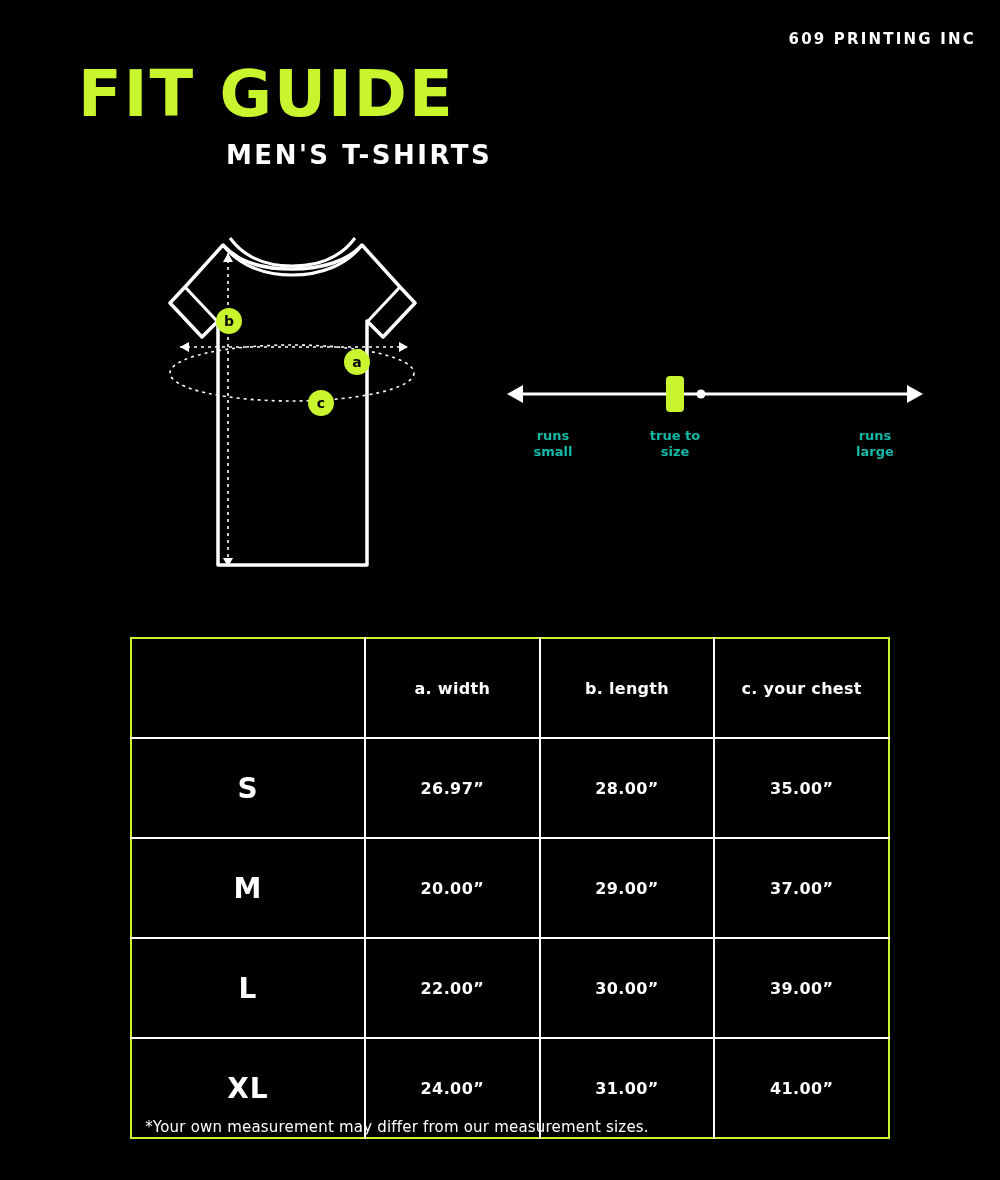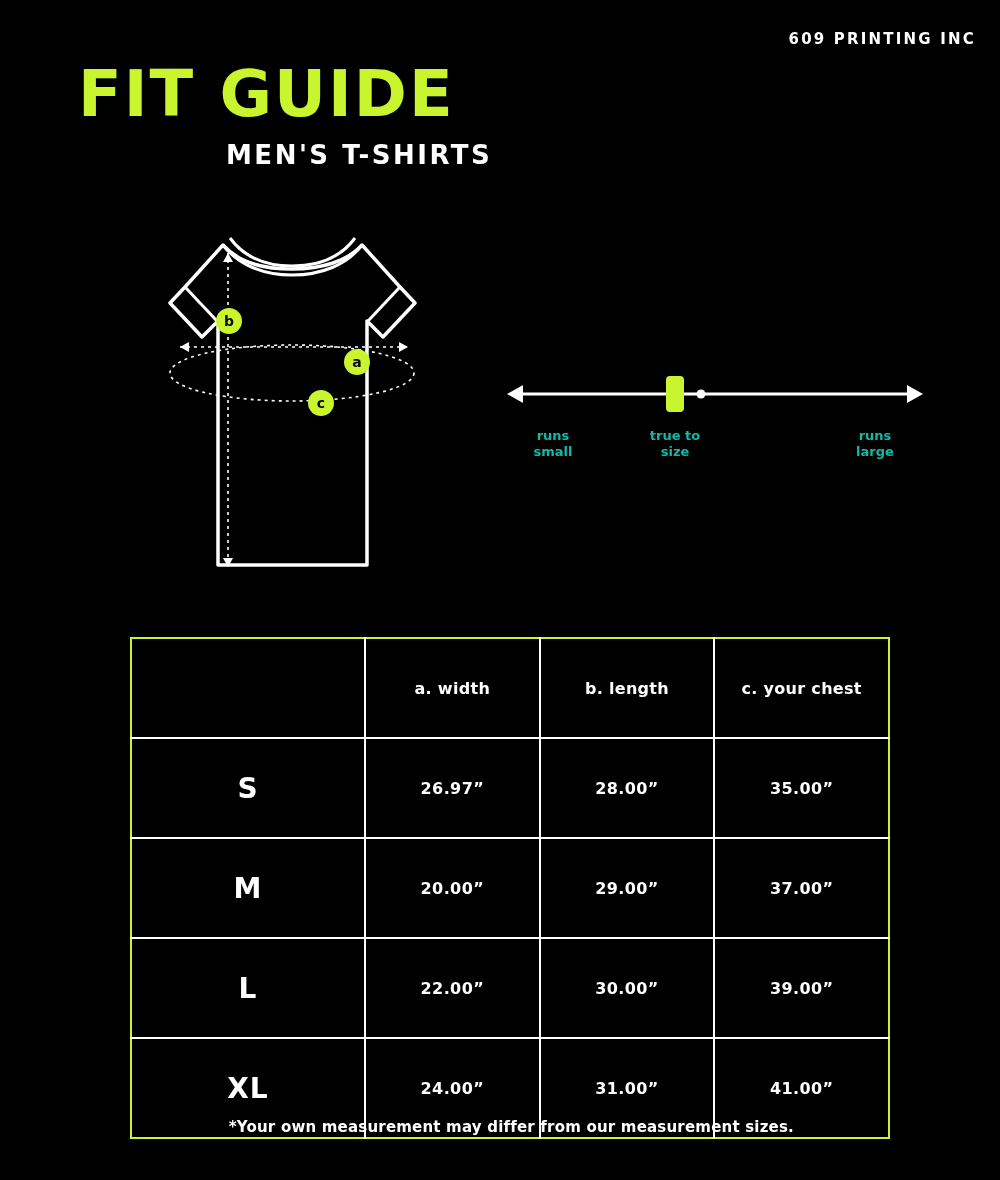--- a/index.html
+++ b/index.html
@@ -154,23 +154,23 @@
     color: #ffffff;
     letter-spacing: 0.4px;
   }
 
   
   .footnote {
     position: absolute;
     top: 1118px;
     left: 0;
     width: 794px;
-    text-align: right;
-    font-family: "DejaVu Sans", sans-serif;
-    font-weight: bold;
+    text-align: center;
+    font-family: "DejaVu Sans", sans-serif;
+    font-weight: normal;
     font-size: 15px;
     color: #ffffff;
     letter-spacing: 0.2px;
   }
 </style>
 </head>
 <body>
 
 <div class="brand">609 PRINTING INC</div>
 

